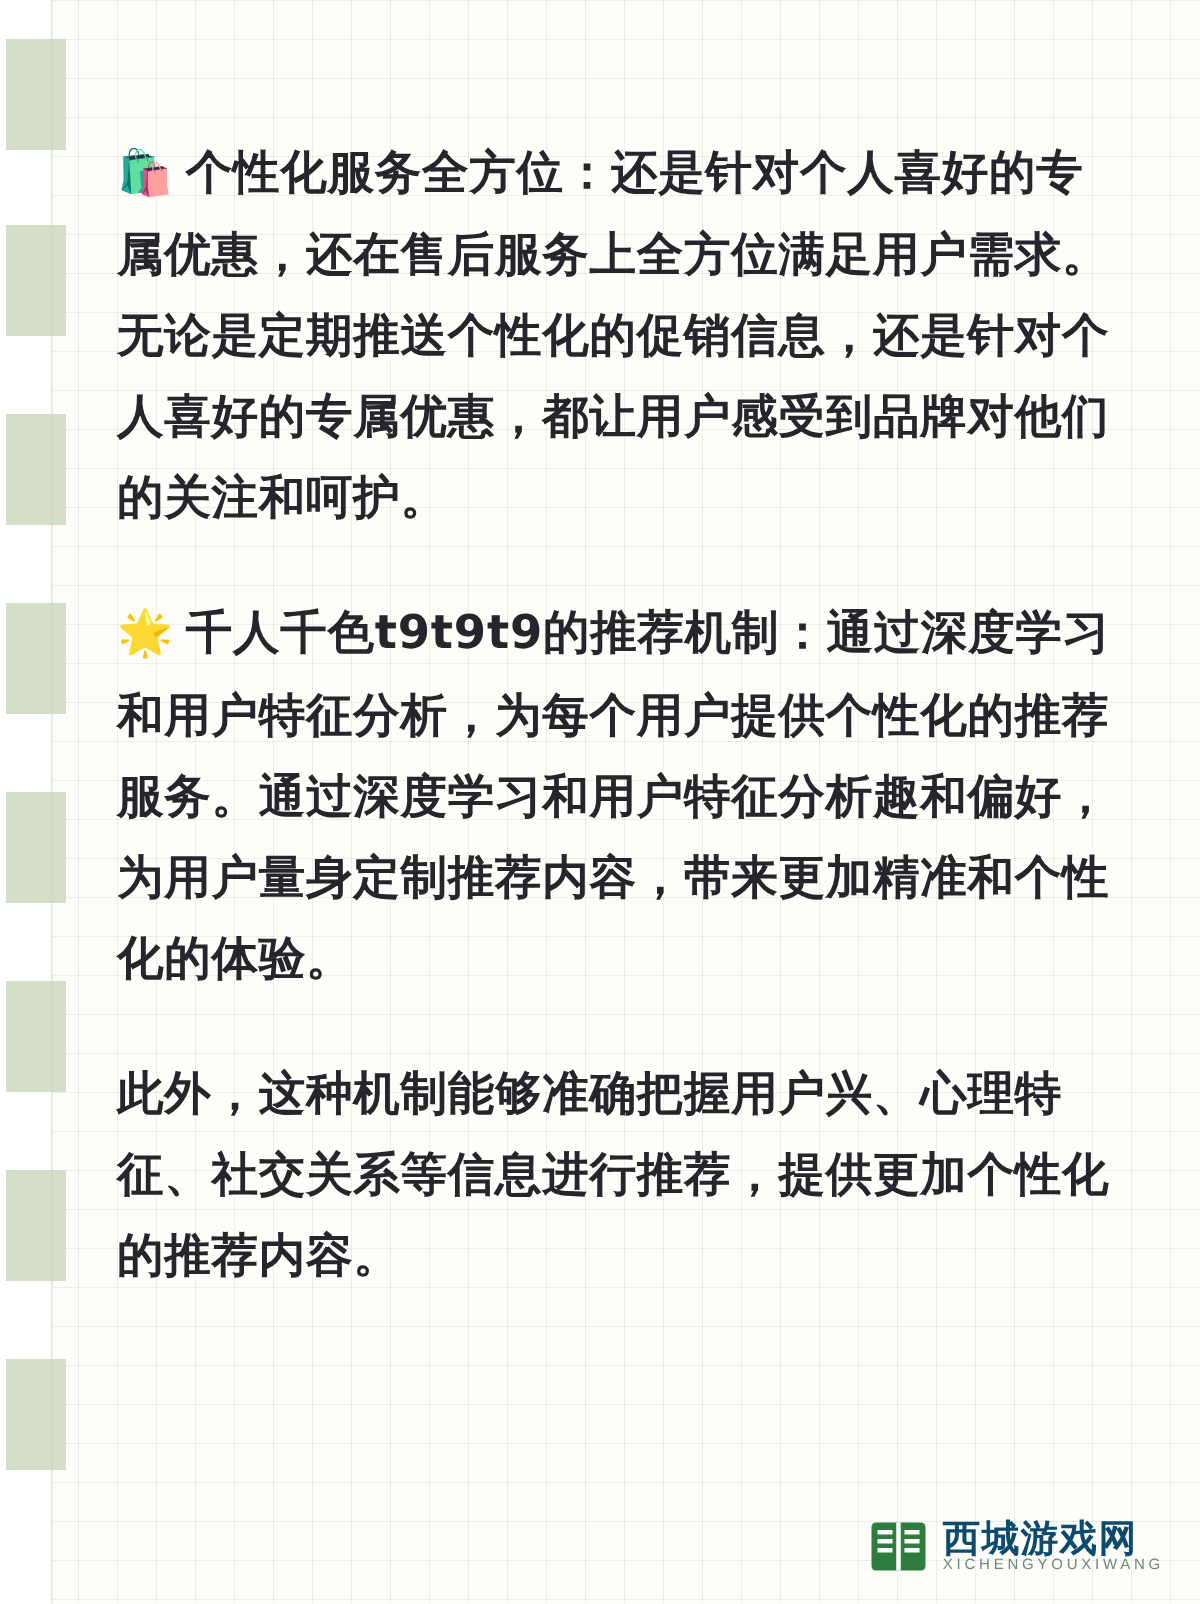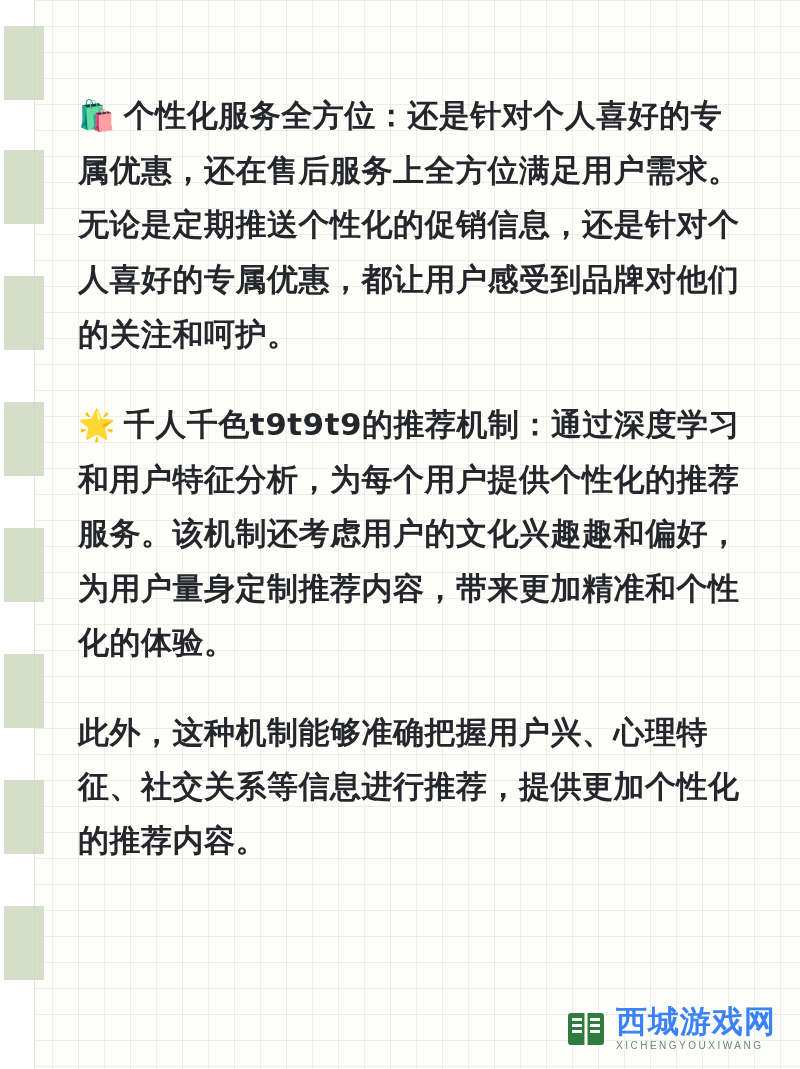--- a/index.html
+++ b/index.html
@@ -68,21 +68,20 @@
     margin-right: 8px;
   }
 
   
   .u-blue {
     background-image: linear-gradient(to right, #3b6fd4, #3b6fd4);
     background-repeat: no-repeat;
     background-size: 100% 3px;
     background-position: 0 1.36em;
     padding-bottom: 2px;
-    font-family: Liberation Serif, serif;
   }
   .u-pink {
     background-image: linear-gradient(to right, #f07ab0, #f07ab0);
     background-repeat: no-repeat;
     background-size: 100% 3px;
     background-position: 0 1.36em;
     padding-bottom: 2px;
   }
   .u-teal {
     background-image: linear-gradient(to right, #1fb7c8, #1fb7c8);
@@ -105,24 +104,24 @@
     width: 40px;
     height: 40px;
     position: relative;
   }
   .wm-text {
     display: flex;
     flex-direction: column;
     line-height: 1.05;
   }
   .wm-title {
-    font-size: 31px;
-    color: #3b82f6;
+    font-size: 25px;
+    color: #0c4a6e;
     font-weight: 700;
-    font-family: Liberation Mono, monospace;
+    font-family: Liberation Sans, sans-serif;
     letter-spacing: 1px;
   }
   .wm-sub {
     font-size: 10px;
     color: #6d8a74;
     letter-spacing: 2.5px;
     font-family: Liberation Sans, sans-serif;
   }
 </style>
 </head>
@@ -141,21 +140,21 @@
     <div class="tape" style="top: 906px; height: 74px; background: rgb(205, 216, 192);"></div>
   </div>
 
 <div class="content">
 
   <div class="para">
     <span class="emoji">🛍️</span><span>个性化服务全方位：还是针对个人喜好的专属优惠，还在售后服务上全方位满足用户需求。</span><span class="u-blue">无论是定期推送个性化的促销信息，还是针对个人喜好的专属优惠，都让用</span><span>户感受到品牌对他们的关注和呵护。</span>
   </div>
 
   <div class="para">
-    <span class="emoji">🌟</span><span>千人千色t9t9t9的推荐机制：通过深度学习和用户特征分析，为每个用户提供个性化的推荐服务。</span><span class="u-blue">该机制还考虑用户的文化兴趣</span><span class="u-pink">趣和偏好，为用户量身定制推荐内容，带来</span><span>更加精准和个性化的体验。</span>
+    <span class="emoji">🌟</span><span>千人千色t9t9t9的推荐机制：通过深度学习和用户特征分析，为每个用户提供个性化的推荐服务。</span><span class="u-blue">通过深度学习和用户特征分析</span><span class="u-pink">趣和偏好，为用户量身定制推荐内容，带来</span><span>更加精准和个性化的体验。</span>
   </div>
 
   <div class="para">
     <span>此外，这种机制能够准确把握用户兴、心理</span><span class="u-teal">特征、社交关系等信息进行推荐，提供更加</span><span>个性化的推荐内容。</span>
   </div>
 
 </div>
 
 <div class="watermark">
   <div class="wm-logo">

